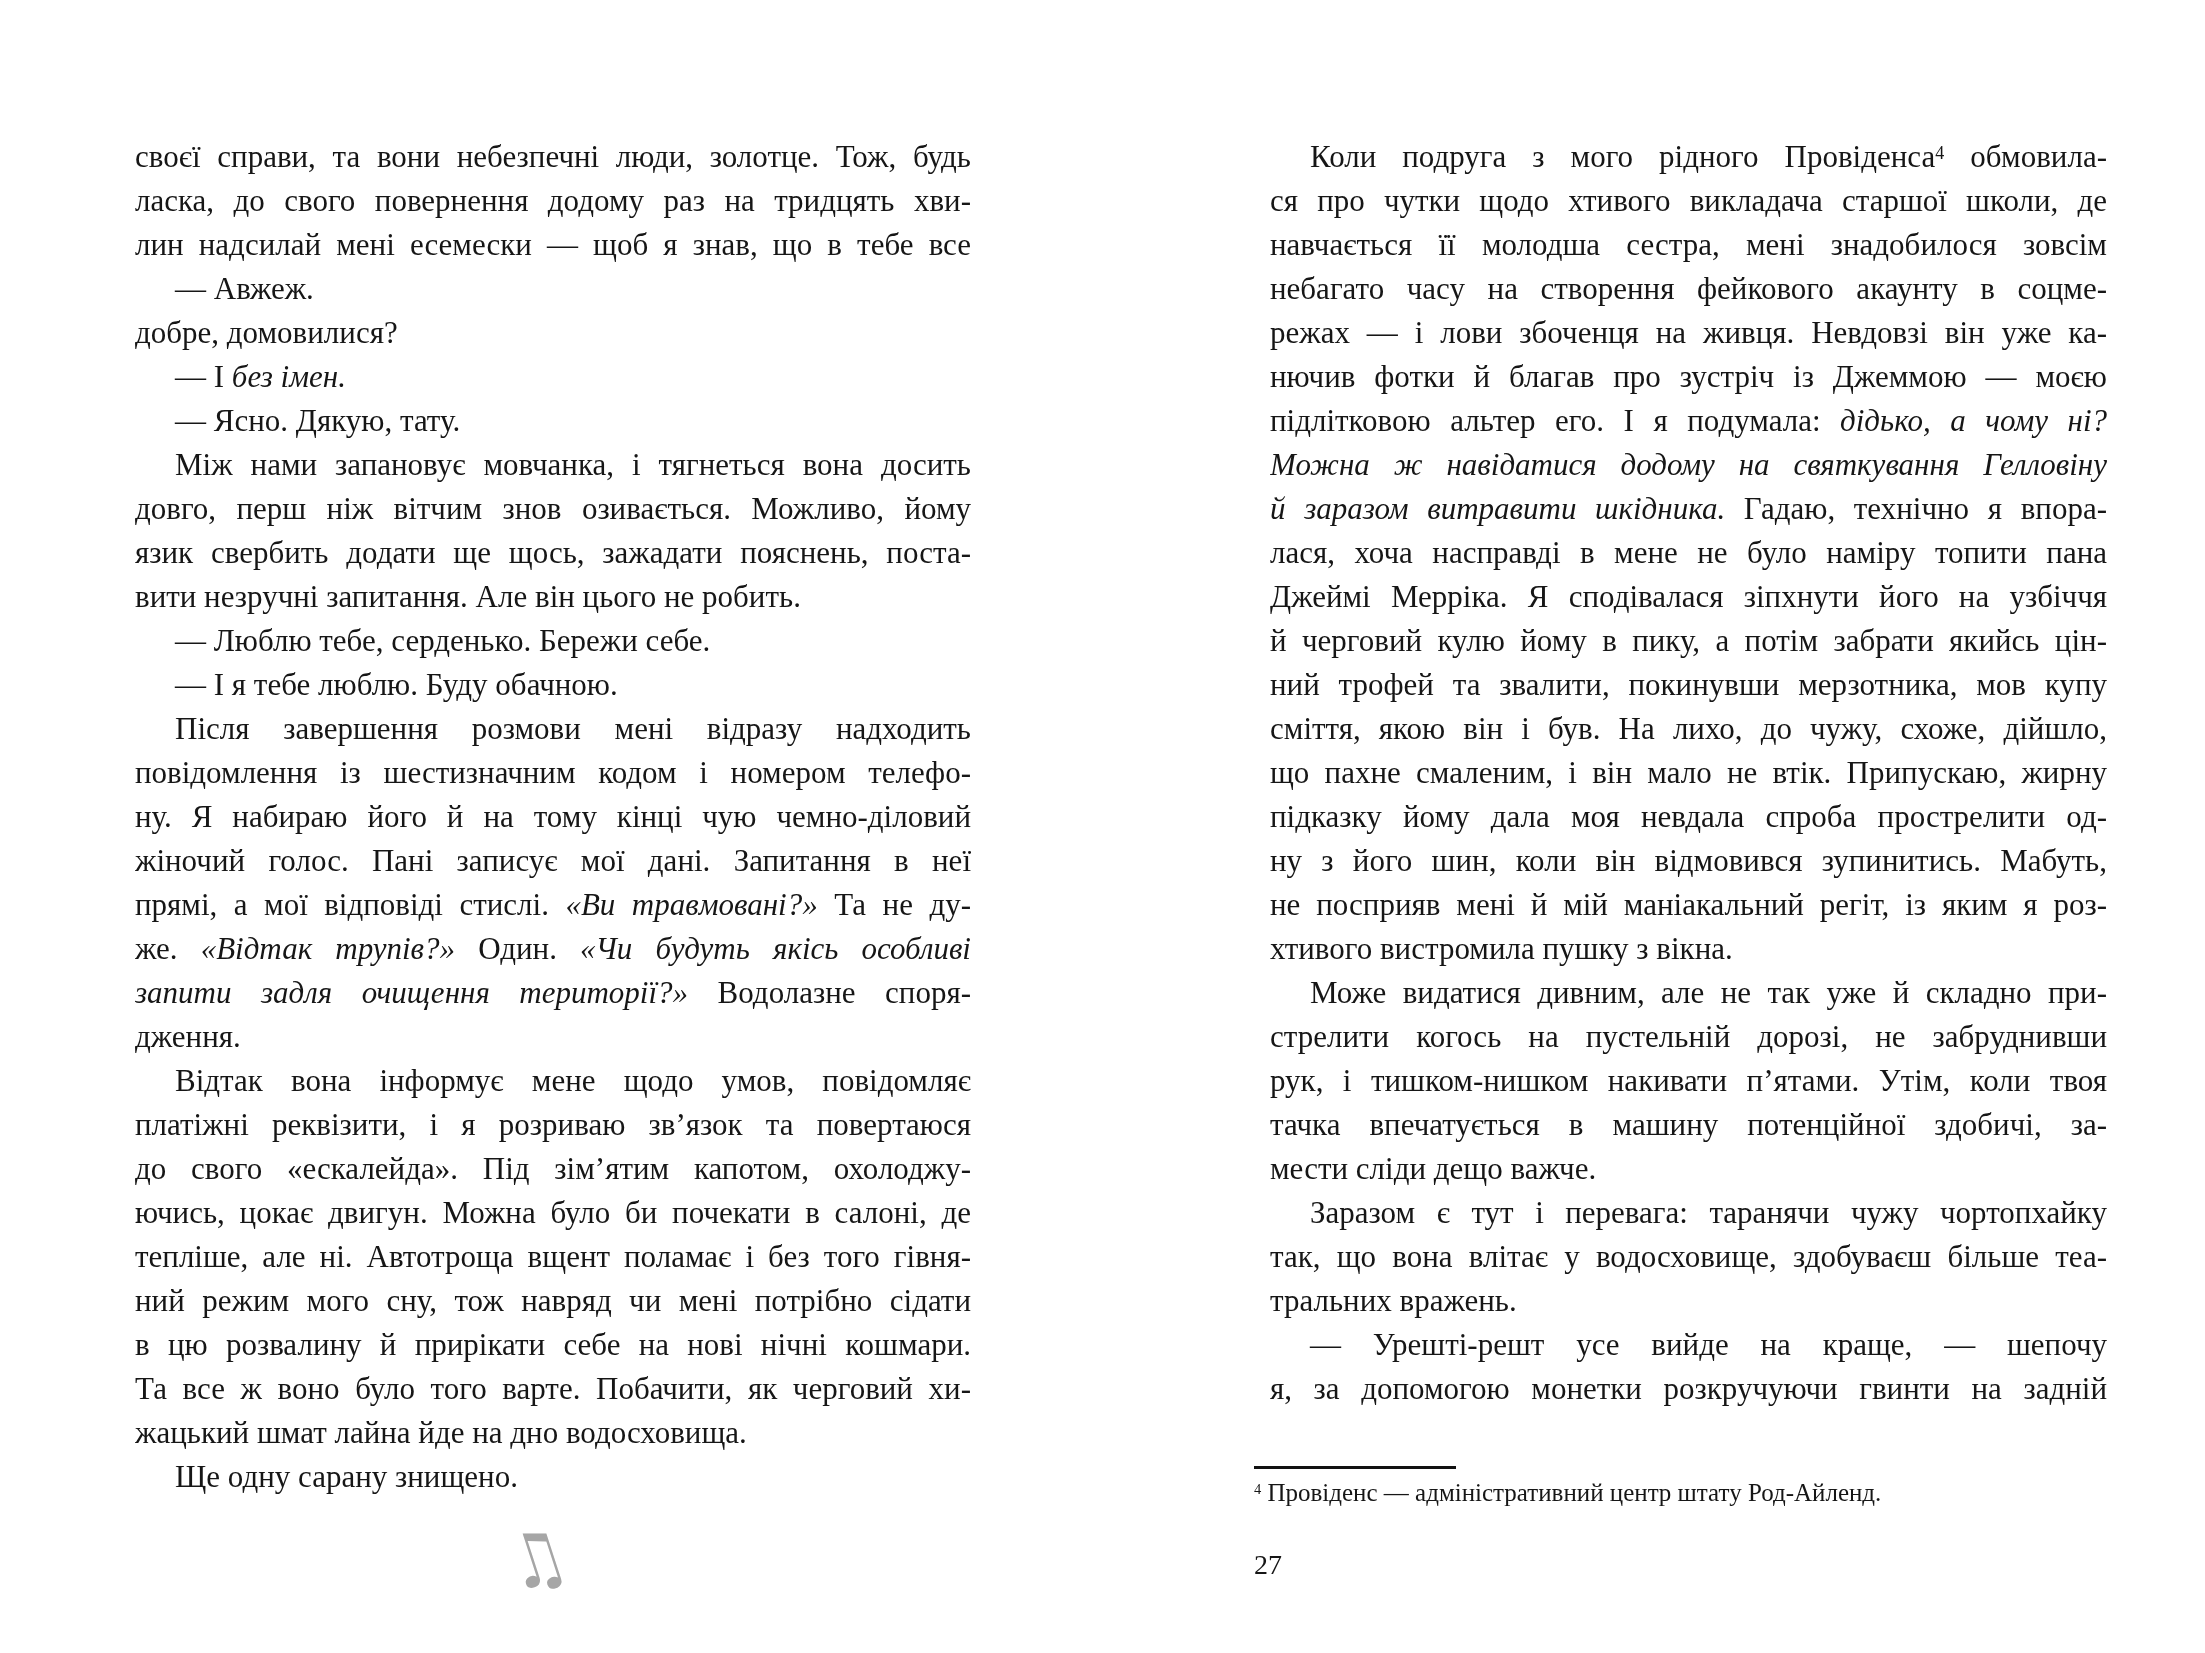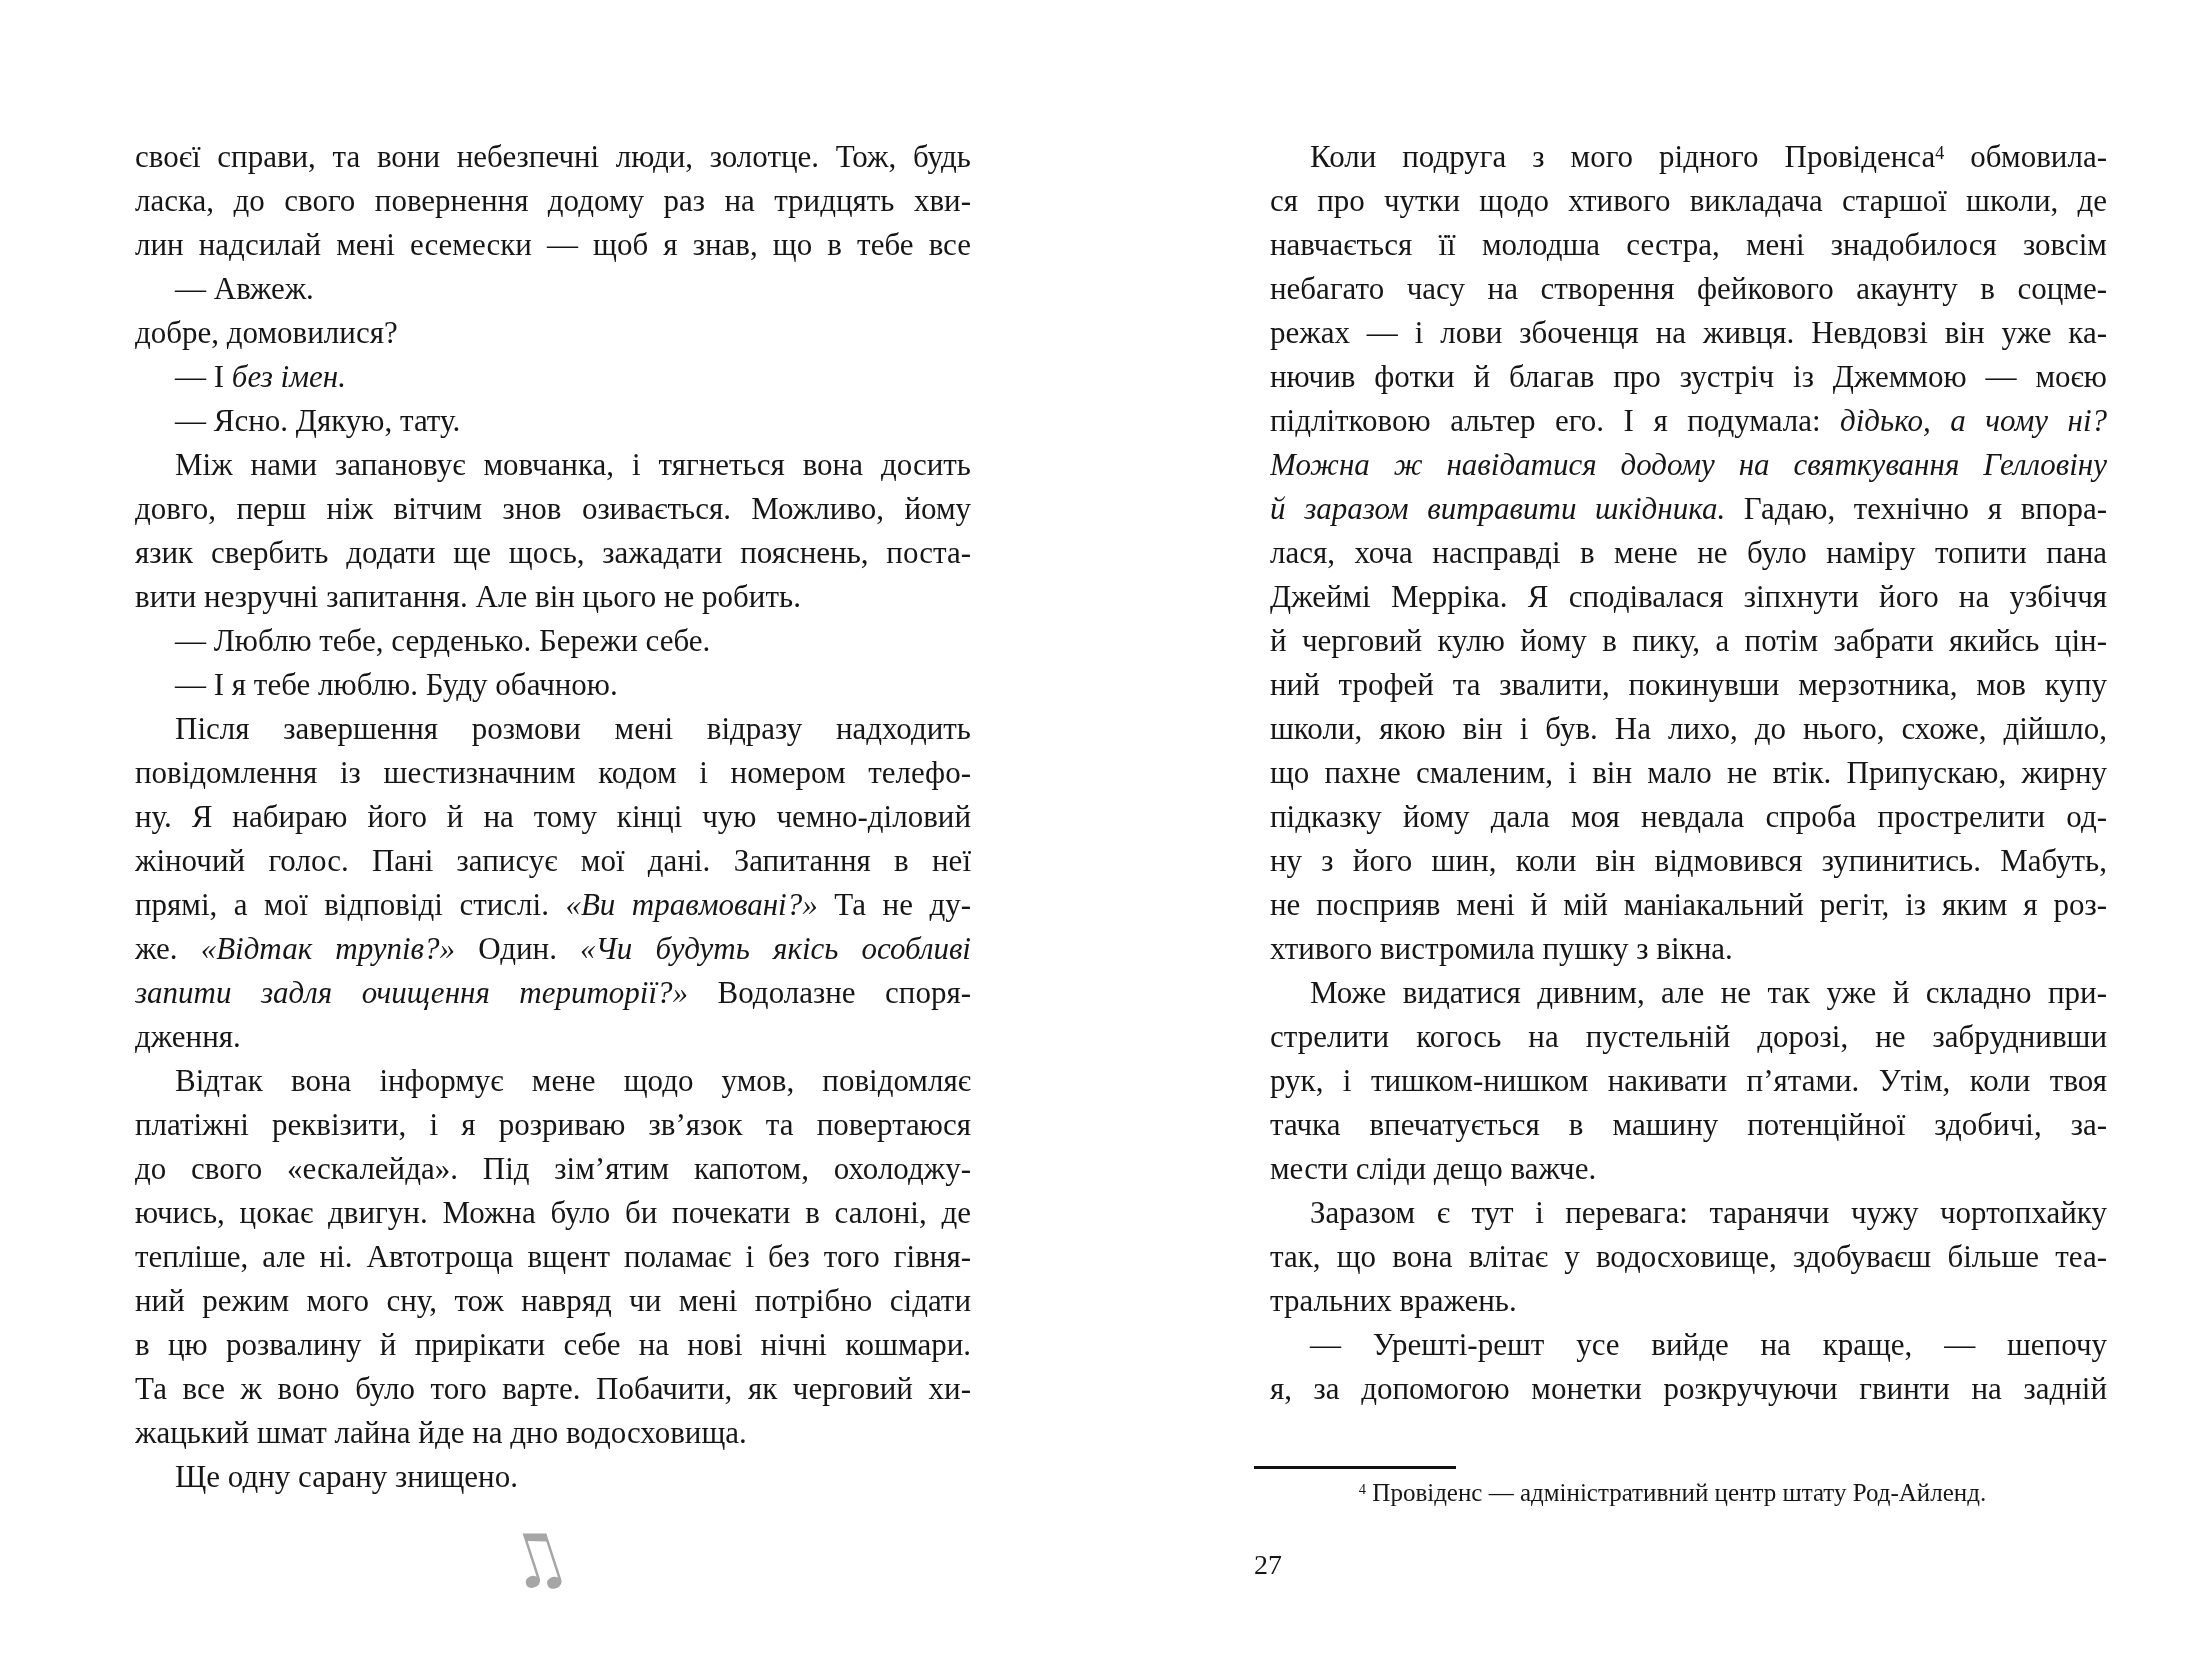--- a/index.html
+++ b/index.html
@@ -55,21 +55,21 @@
     left:1254px;top:1466px;
     width:202px;height:2.7px;
     background:#111111;
   }
   #footnote{
     position:absolute;
     left:1254px;top:1476px;
     width:837px;
     font-size:25px;
     line-height:33px;
-    text-align:center;
+    text-align:left;
     font-family:Liberation Serif, serif;
   }
   #page-number{
     position:absolute;
     left:1254px;top:1548px;
     width:837px;
     text-align:left;
     font-size:28px;
     line-height:33px;
   }
@@ -120,21 +120,21 @@
       <div class="line just"><span>небагато часу на створення фейкового акаунту в соцме-</span></div>
       <div class="line just"><span>режах — і лови збоченця на живця. Невдовзі він уже ка-</span></div>
       <div class="line just"><span>нючив фотки й благав про зустріч із Джеммою — моєю</span></div>
       <div class="line just"><span>підлітковою альтер его. І я подумала: </span><span class="it">дідько, а чому ні?</span></div>
       <div class="line just"><span class="it">Можна ж навідатися додому на святкування Гелловіну</span></div>
       <div class="line just"><span class="it">й заразом витравити шкідника.</span><span> Гадаю, технічно я впора-</span></div>
       <div class="line just"><span>лася, хоча насправді в мене не було наміру топити пана</span></div>
       <div class="line just"><span>Джеймі Мерріка. Я сподівалася зіпхнути його на узбіччя</span></div>
       <div class="line just"><span>й черговий кулю йому в пику, а потім забрати якийсь цін-</span></div>
       <div class="line just"><span>ний трофей та звалити, покинувши мерзотника, мов купу</span></div>
-      <div class="line just"><span>школи, якою він і був. На лихо, до нього, схоже, дійшло,</span></div>
+      <div class="line just"><span>сміття, якою він і був. На лихо, до чужу, схоже, дійшло,</span></div>
       <div class="line just"><span>що пахне смаленим, і він мало не втік. Припускаю, жирну</span></div>
       <div class="line just"><span>підказку йому дала моя невдала спроба прострелити од-</span></div>
       <div class="line just"><span>ну з його шин, коли він відмовився зупинитись. Мабуть,</span></div>
       <div class="line just"><span>не посприяв мені й мій маніакальний регіт, із яким я роз-</span></div>
       <div class="line"><span>хтивого вистромила пушку з вікна.</span></div>
       <div class="line just ind"><span>Може видатися дивним, але не так уже й складно при-</span></div>
       <div class="line just"><span>стрелити когось на пустельній дорозі, не забруднивши</span></div>
       <div class="line just"><span>рук, і тишком-нишком накивати п’ятами. Утім, коли твоя</span></div>
       <div class="line just"><span>тачка впечатується в машину потенційної здобичі, за-</span></div>
       <div class="line"><span>мести сліди дещо важче.</span></div>

